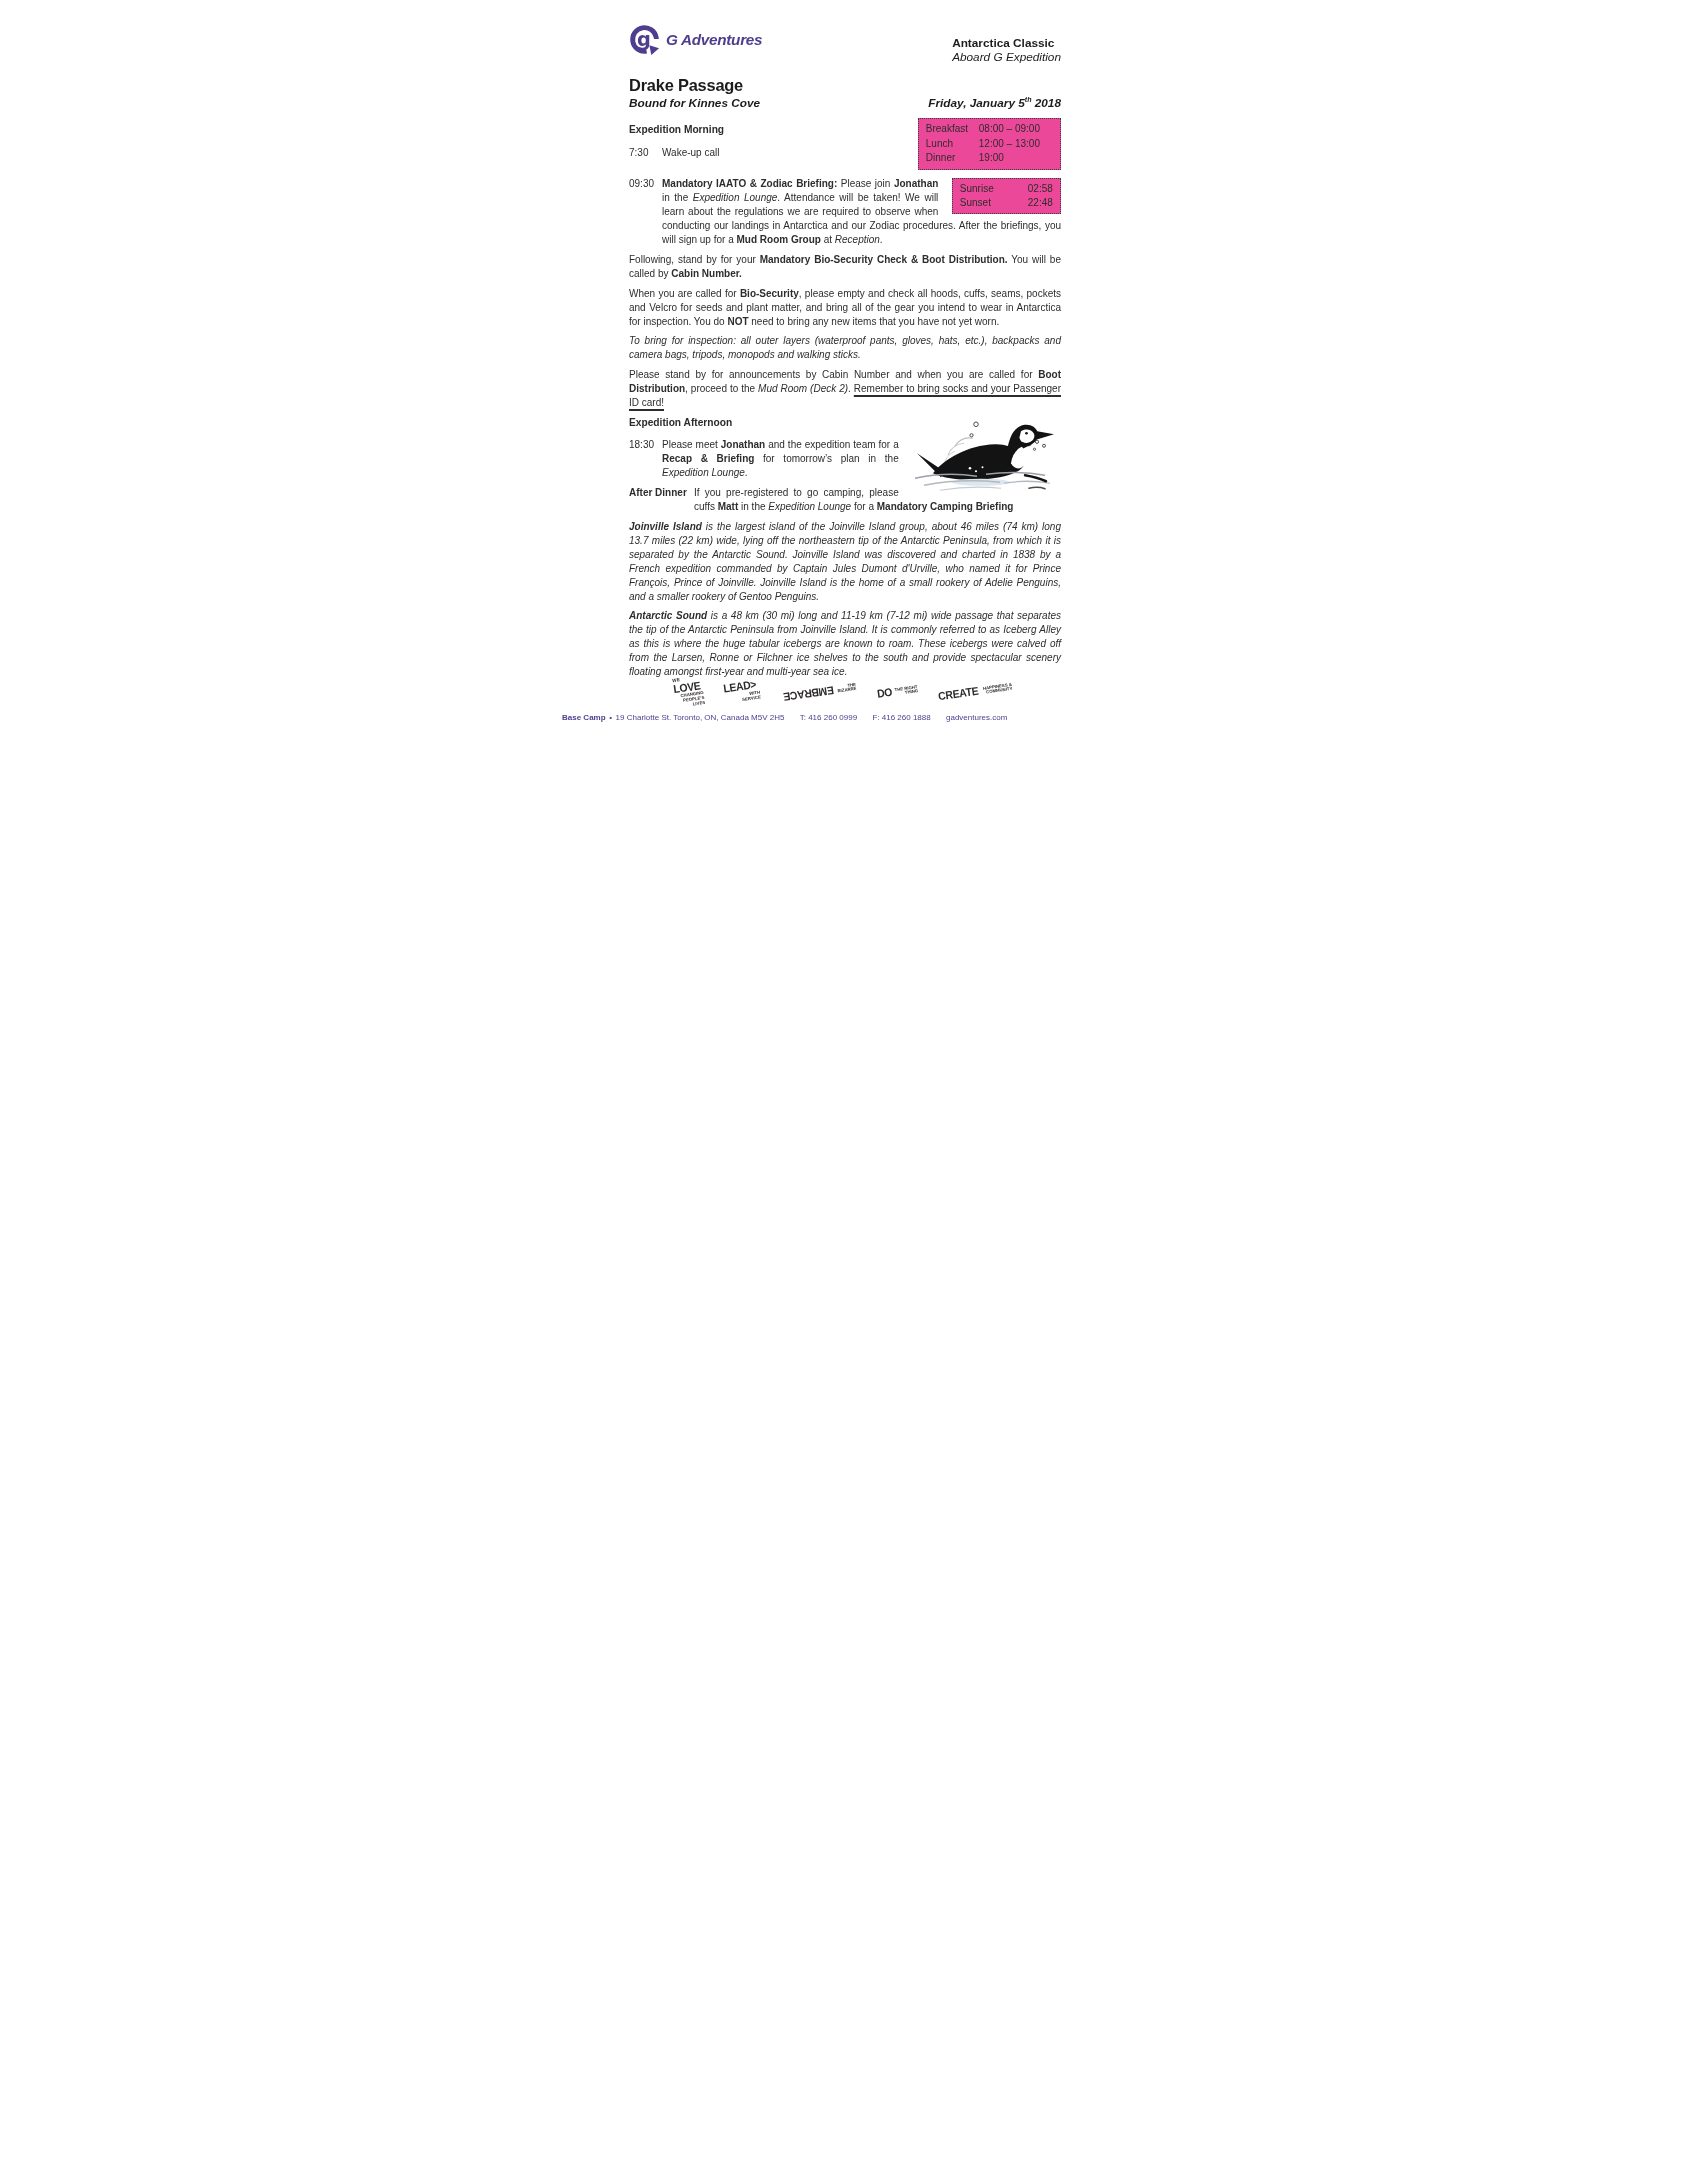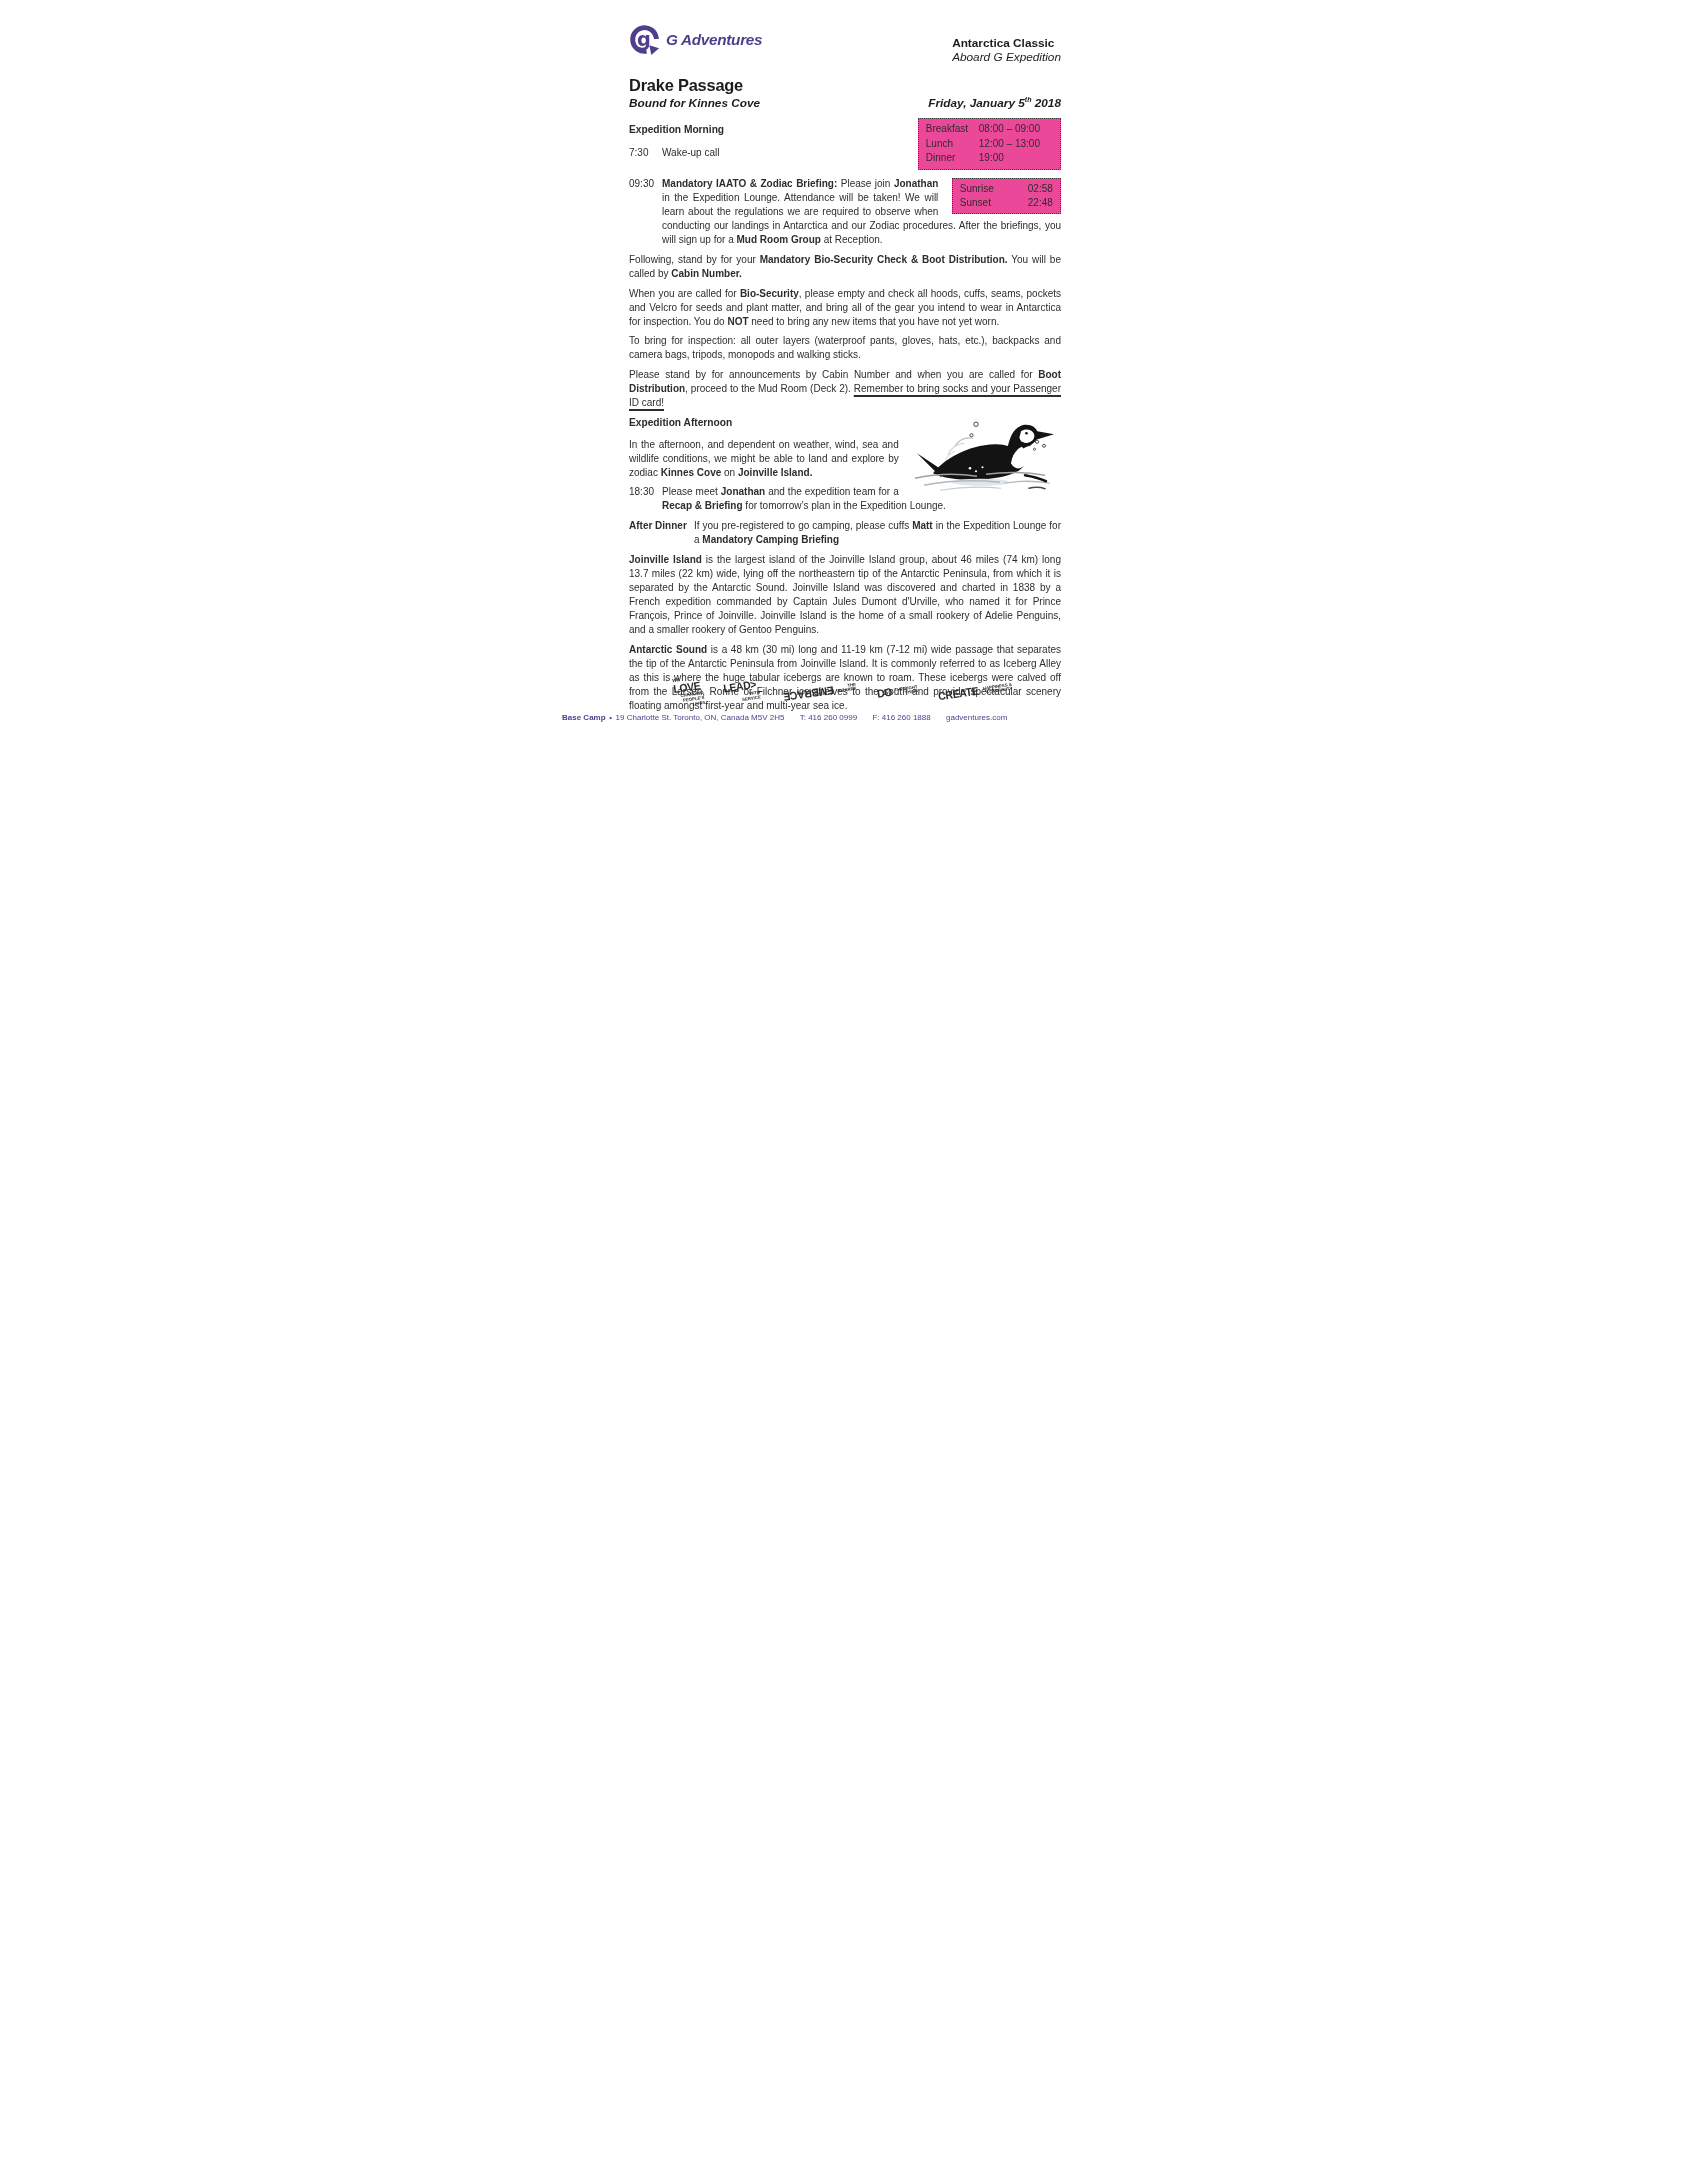--- a/index.html
+++ b/index.html
@@ -26,21 +26,21 @@
   .h3-aft{margin-top:0;}
   .timed{position:relative;padding-left:33px;margin:0 0 6.1px;}
   .timed .time{position:absolute;left:0;top:0;}
   .t-bold{font-weight:bold;}
   .timed.wide{padding-left:65px;}
   .mb-xl{margin-bottom:17.4px;}
   .narrow{max-width:287px;}
   .para{margin:0 0 5.6px;}
   .para.last{margin-bottom:8px;}
   .rb{font-weight:bold;}
-  .ri{}
+  .ri{font-style:italic;}
   .ru{text-decoration:underline;text-decoration-thickness:1.5px;text-underline-offset:2.6px;}
   
   .dotbox{float:right;border:1px dotted #3a3a3a;background:#ec4899;text-align:left;}
   .meal-box{width:127px;margin:-5.6px 0 2px 12.3px;padding:3.6px 7.2px;line-height:14.3px;}
   .meal-box .box-row{display:flex;}
   .meal-box .box-label{width:53px;}
   .sun-box{clear:right;width:93px;margin:1px 0 4.1px 13.3px;padding:3.1px 7.2px;line-height:14px;}
   .sun-box .box-row{display:flex;justify-content:space-between;}
   
   .penguin{float:right;width:150px;height:79px;margin:-1px 0 2px 12.3px;}
@@ -159,21 +159,20 @@
         <path d="M58 150 Q120 140 180 146" fill="none" stroke="#c7cbd0" stroke-width="2.5"></path>
         <path d="M150 118 Q210 110 268 120" fill="none" stroke="#9ba1a8" stroke-width="3"></path>
         <path d="M186 136 Q232 128 278 136" fill="none" stroke="#b3b8be" stroke-width="2.5"></path>
         <path d="M228 120 Q252 124 270 132" fill="none" stroke="#131313" stroke-width="5" stroke-linecap="round"></path>
         <path d="M236 146 Q254 142 268 147" fill="none" stroke="#4a4a4a" stroke-width="3" stroke-linecap="round"></path>
       </svg>
     </figure>
 
     <h3 class="h3 h3-aft">Expedition Afternoon</h3>
 
-    <p class="para"><span>In the afternoon, and dependent on weather, wind, sea and wildlife conditions, we might be able to land and explore by zodiac </span><span class="rb">Kinnes Cove</span><span> on </span><span class="rb">Joinville Island.</span></p>
 
     <div class="timed">
       <span class="time">18:30</span>
       <div class="runs narrow"><span>Please meet </span><span class="rb">Jonathan</span><span> and the expedition team for a </span><span class="rb">Recap &amp; Briefing</span><span> for tomorrow’s plan in the </span><span class="ri">Expedition Lounge</span><span>.</span></div>
     </div>
 
     <div class="timed wide">
       <span class="time t-bold">After Dinner</span>
       <div class="runs"><span>If you pre-registered to go camping, please cuffs </span><span class="rb">Matt</span><span> in the </span><span class="ri">Expedition Lounge</span><span> for a </span><span class="rb">Mandatory Camping Briefing</span></div>
     </div>

